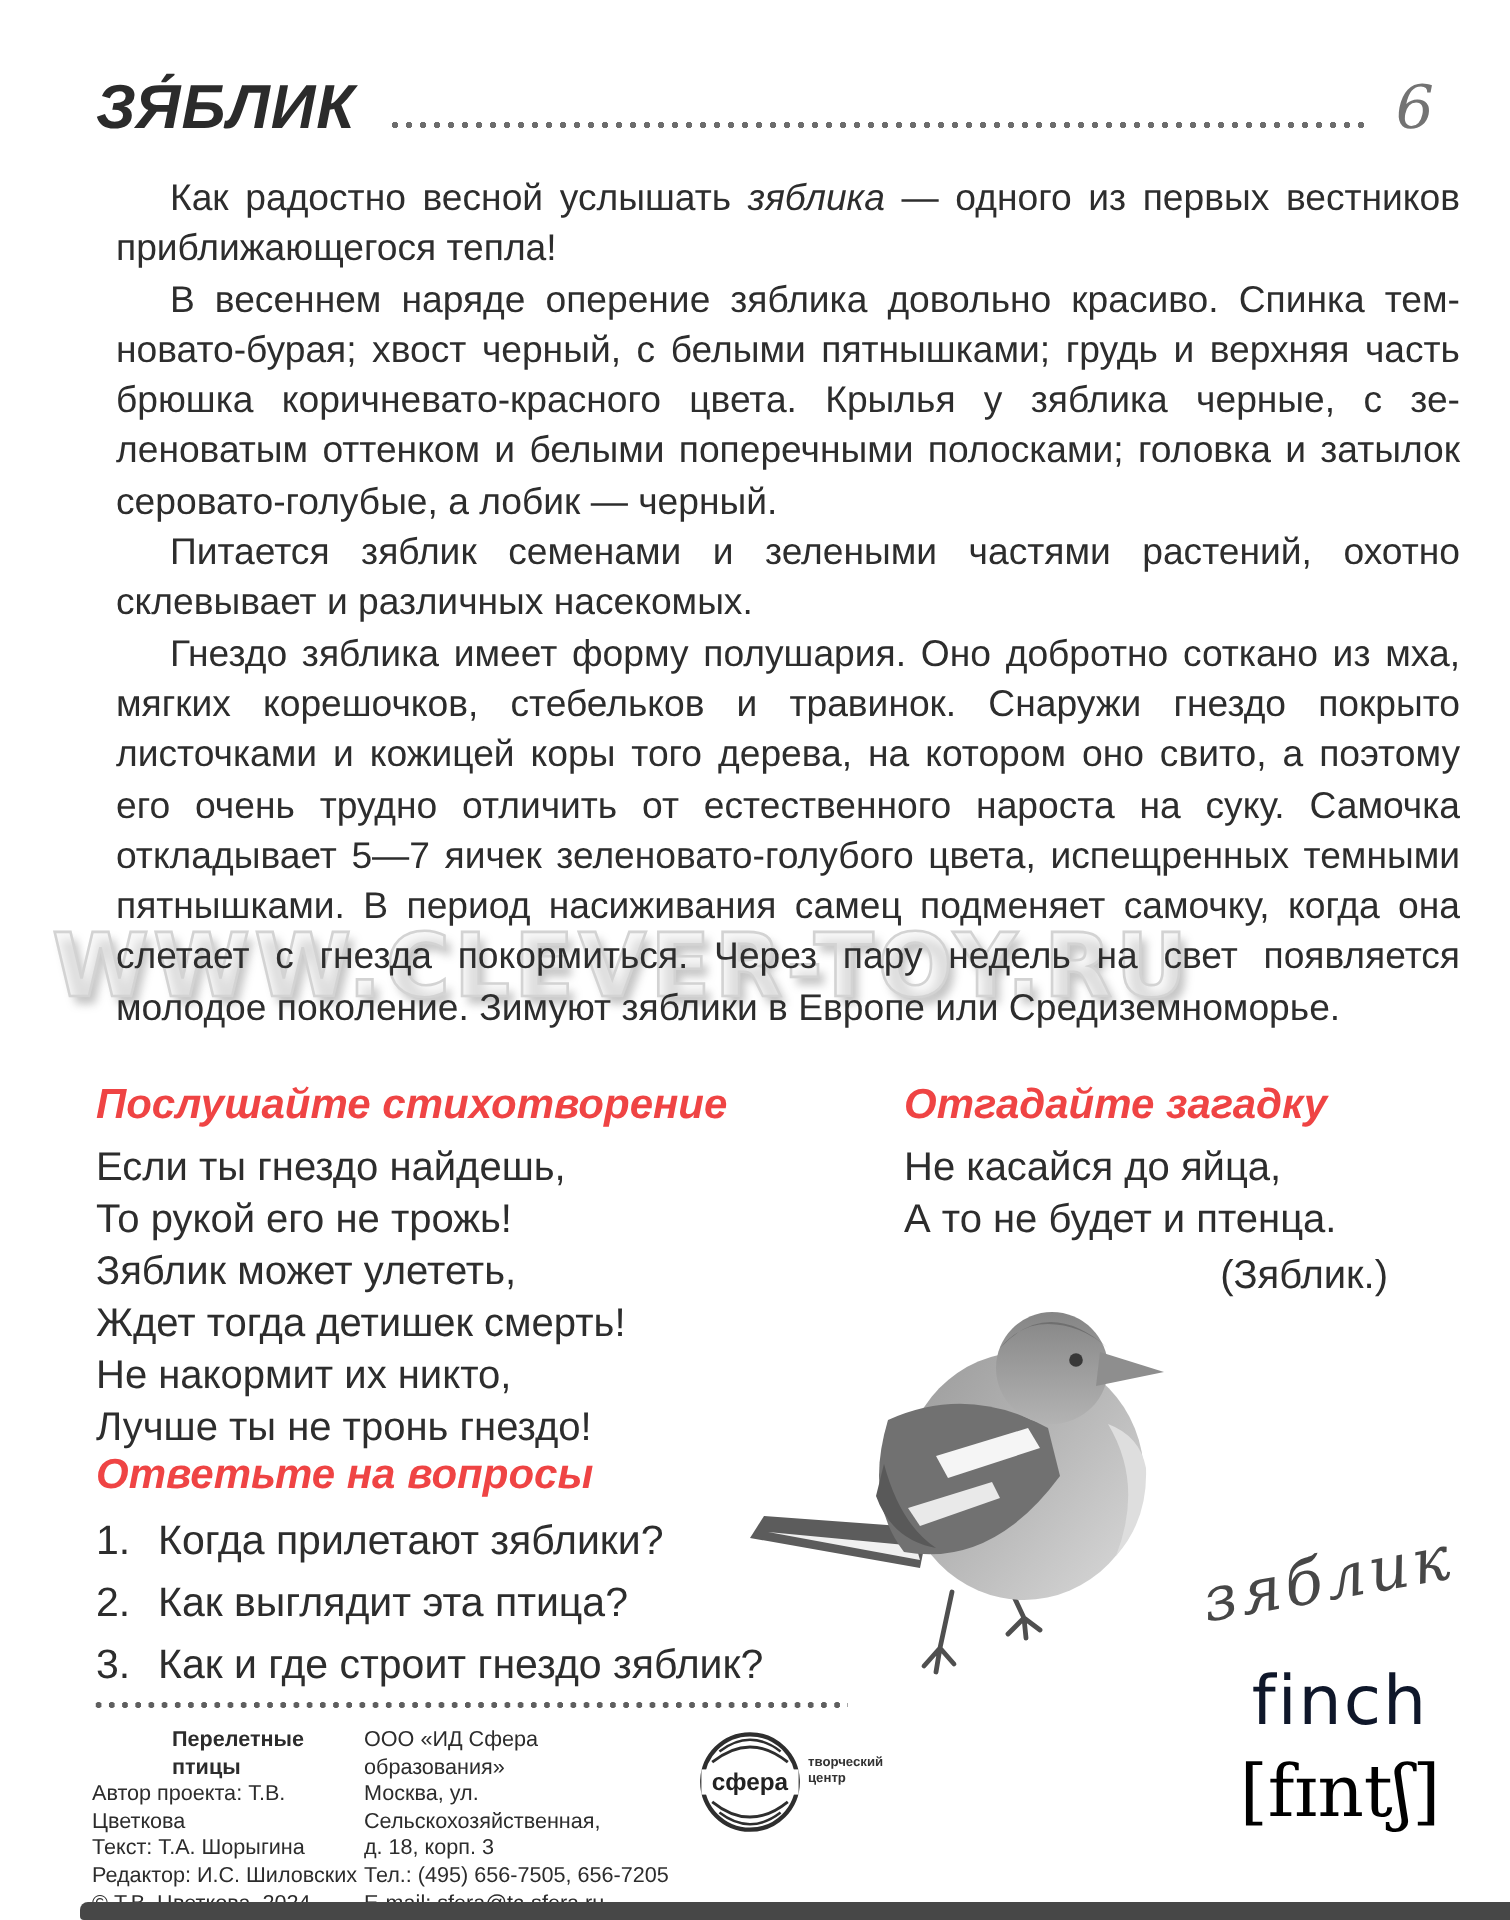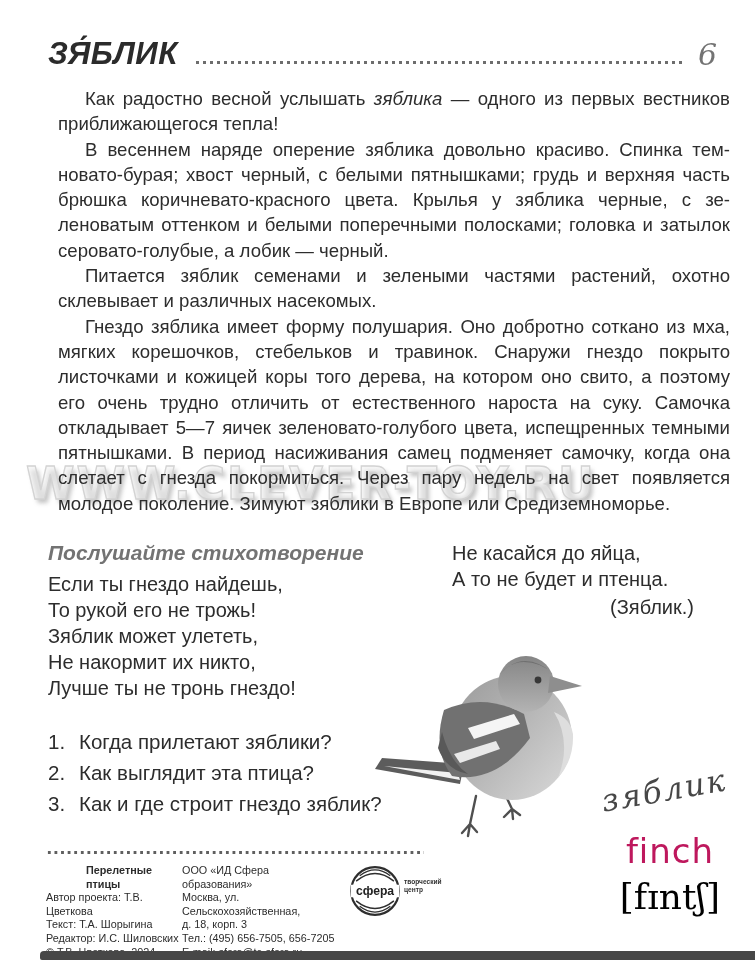--- a/index.html
+++ b/index.html
@@ -43,21 +43,21 @@
     font-family:"DejaVu Sans", sans-serif; font-weight:700;
     font-size:44px; letter-spacing:2px; white-space:nowrap;
     color:rgba(243,243,243,.55);
     -webkit-text-stroke:1.3px #d3d3d3;
     text-shadow:3px 4px 4px rgba(110,110,110,.40);
     user-select:none;
   }
 
   
   .section-heading {
-    font-size:21px; font-weight:bold; font-style:italic; color:#737373;
+    font-size:21px; font-weight:bold; font-style:italic; color:#ef4444;
     margin-bottom:5px;
   }
   .poem-col { position:absolute; top:540px; left:48px; width:370px;
     font-size:20px; line-height:26px; }
   .riddle-col { position:absolute; top:540px; left:452px; width:270px;
     font-size:20px; line-height:26px; }
   .riddle-answer { text-align:right; padding-right:28px; margin-top:2px; }
 
   
   .questions { position:absolute; top:726px; left:48px; width:360px; }
@@ -70,21 +70,21 @@
   
   .vocab-ru {
     position:absolute; left:586px; top:772px; width:156px;
     font-family:"DejaVu Serif", serif; font-style:italic;
     font-size:31px; letter-spacing:2px; color:#474747;
     transform:rotate(-10deg); text-align:center;
   }
   .vocab-en {
     position:absolute; left:612px; top:831px; width:116px; text-align:center;
     font-family:"DejaVu Sans", sans-serif; font-size:34px;
-    letter-spacing:1px; color:#be185d;
+    letter-spacing:1px; color:#0f172a;
   }
   .vocab-tr {
     position:absolute; left:604px; top:876px; width:132px; text-align:center;
     font-family:"DejaVu Serif", serif; font-size:36px; color:#000000;
   }
 
   
   .footer-dots {
     position:absolute; top:850px; left:46px; width:378px; height:5px;
     background-image:radial-gradient(circle, #5f5f5f 1.4px, transparent 1.6px);
@@ -123,31 +123,34 @@
     <p>В весеннем наряде оперение зяблика довольно красиво. Спинка тем­новато-бурая; хвост черный, с белыми пятнышками; грудь и верхняя часть брюшка коричневато-красного цвета. Крылья у зяблика черные, с зе­леноватым оттенком и белыми поперечными полосками; головка и затылок серовато-голубые, а лобик — черный.</p>
     <p>Питается зяблик семенами и зелеными частями растений, охотно склевывает и различных насекомых.</p>
     <p>Гнездо зяблика имеет форму полушария. Оно добротно соткано из мха, мягких корешочков, стебельков и травинок. Снаружи гнездо покрыто листочками и кожицей коры того дерева, на котором оно свито, а поэтому его очень трудно отличить от естественного нароста на суку. Самочка откладывает 5—7 яичек зеленовато-голубого цвета, испещрен­ных темными пятнышками. В период насиживания самец подменяет са­мочку, когда она слетает с гнезда покормиться. Через пару недель на свет появляется молодое поколение. Зимуют зяблики в Европе или Средизем­номорье.</p>
   </div>
 
   <div class="poem-col">
     <div class="section-heading">Послушайте стихотворение</div>
     <div>Если ты гнездо найдешь,</div>
     <div>То рукой его не трожь!</div>
     <div>Зяблик может улететь,</div>
+    <div>Ждет тогда детишек смерть!</div>
     <div>Не накормит их никто,</div>
     <div>Лучше ты не тронь гнездо!</div>
   </div>
 
   <div class="riddle-col">
+    <div class="section-heading">Отгадайте загадку</div>
     <div>Не касайся до яйца,</div>
     <div>А то не будет и птенца.</div>
     <div class="riddle-answer">(Зяблик.)</div>
   </div>
 
   <div class="questions">
+    <div class="section-heading">Ответьте на вопросы</div>
     <div class="q-row">
       <span class="q-num">1.</span>
       <span>Когда прилетают зяблики?</span>
     </div>
     <div class="q-row">
       <span class="q-num">2.</span>
       <span>Как выглядит эта птица?</span>
     </div>
     <div class="q-row">
       <span class="q-num">3.</span>

